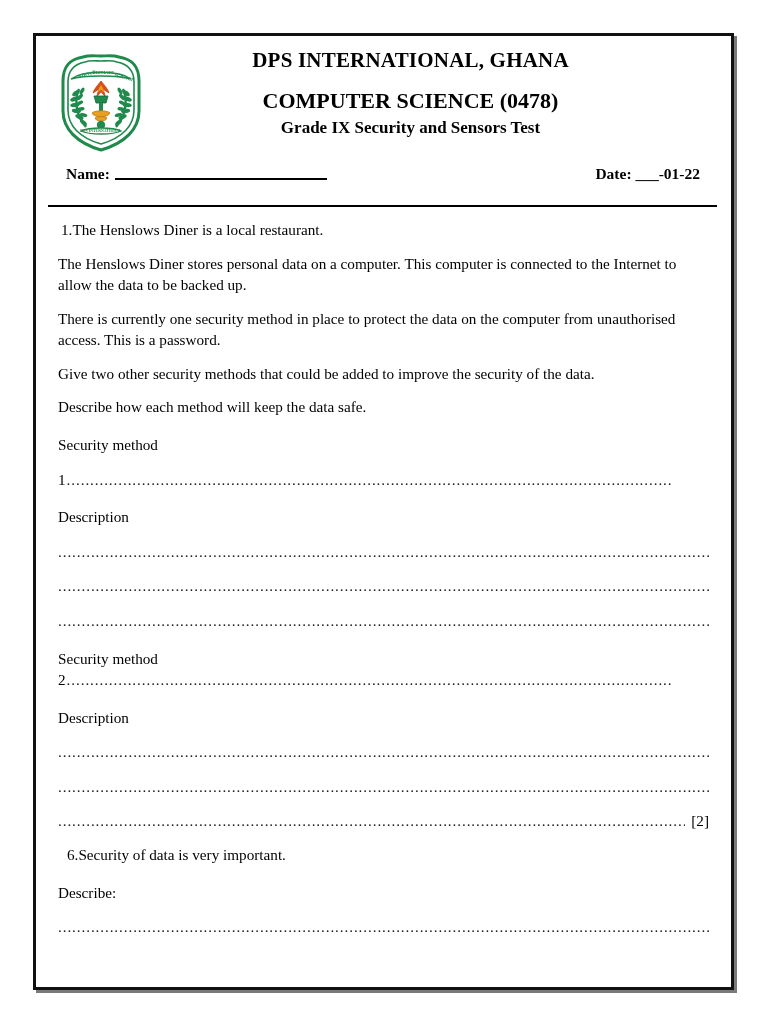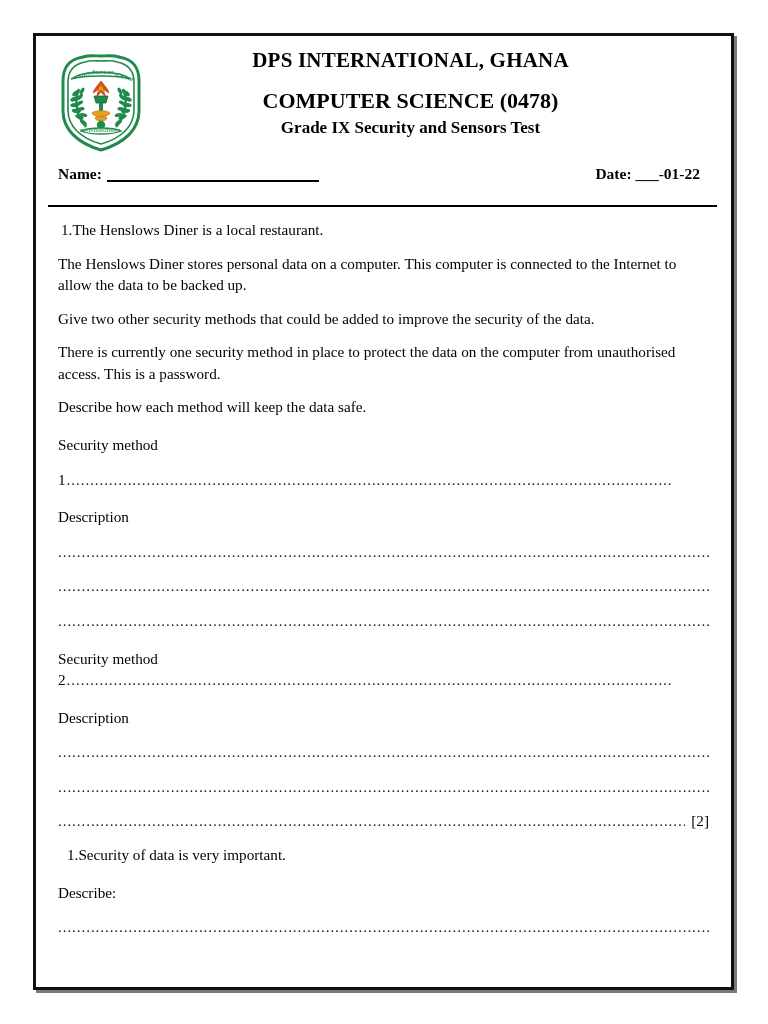--- a/index.html
+++ b/index.html
@@ -79,21 +79,21 @@
 
   
   #id-row {
     display: flex;
     align-items: baseline;
     margin-top: 21px;
     padding: 0 10px 0 11px;
     font-size: 15.5px;
     font-weight: bold;
   }
-  #name-group { display: flex; align-items: center; }
+  #name-group { display: flex; align-items: flex-start; margin-left: 8px; }
   #name-label { white-space: nowrap; }
   #name-blank {
     display: inline-block;
     width: 212px;
     margin-left: 5px;
     border-bottom: 2px solid #000;
     height: 13px;
   }
   #id-spacer { flex: 1 1 auto; }
   #date-group { white-space: nowrap; padding-right: 8px; }
@@ -246,23 +246,23 @@
     </div>
 
     <hr id="header-rule">
 
     <div id="body-content">
 
       <p class="para indent">1.The Henslows Diner is a local restaurant.</p>
 
       <p class="para">The Henslows Diner stores personal data on a computer. This computer is connected to the Internet to allow the data to be backed up.</p>
 
+      <p class="para">There is currently one security method in place to protect the data on the computer from unauthorised access. This is a password.</p>
+
       <p class="para">Give two other security methods that could be added to improve the security of the data.</p>
-
-      <p class="para">There is currently one security method in place to protect the data on the computer from unauthorised access. This is a password.</p>
 
       <p class="para">Describe how each method will keep the data safe.</p>
 
       <p class="label-line">Security method</p>
 
       <div class="ansline short">
         <span class="lead">1</span>
         <span class="dots">..............................................................................................................................................</span>
       </div>
 
@@ -291,21 +291,21 @@
         <span class="dots">....................................................................................................................................................................</span>
       </div>
       <div class="ansline full">
         <span class="dots">....................................................................................................................................................................</span>
       </div>
       <div class="ansline marked">
         <span class="dots">....................................................................................................................................................</span>
         <span class="trail">[2]</span>
       </div>
 
-      <p class="para indent2">1.Security of data is very important.</p>
+      <p class="para indent2">6.Security of data is very important.</p>
 
 
       <p class="label-line">Describe:</p>
 
       <div class="ansline full">
         <span class="dots">....................................................................................................................................................................</span>
       </div>
 
     </div>
   </div>

